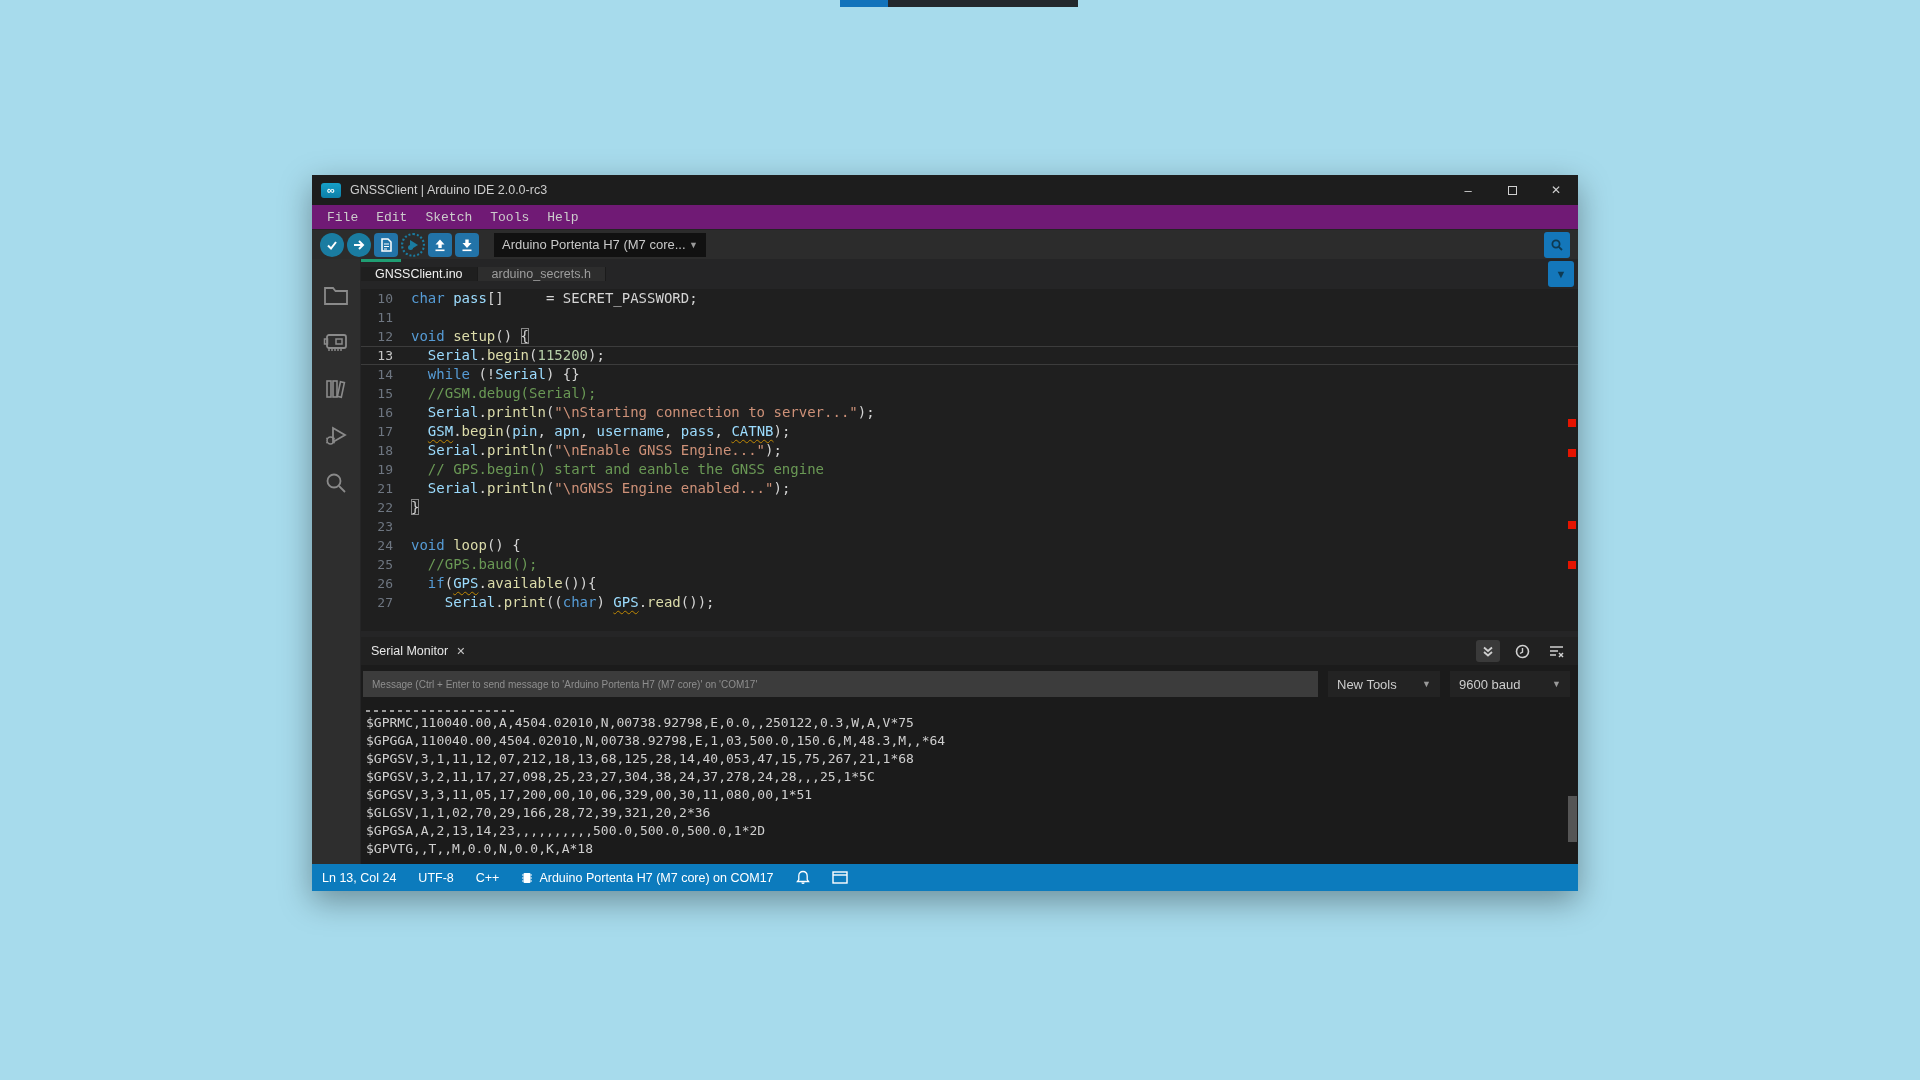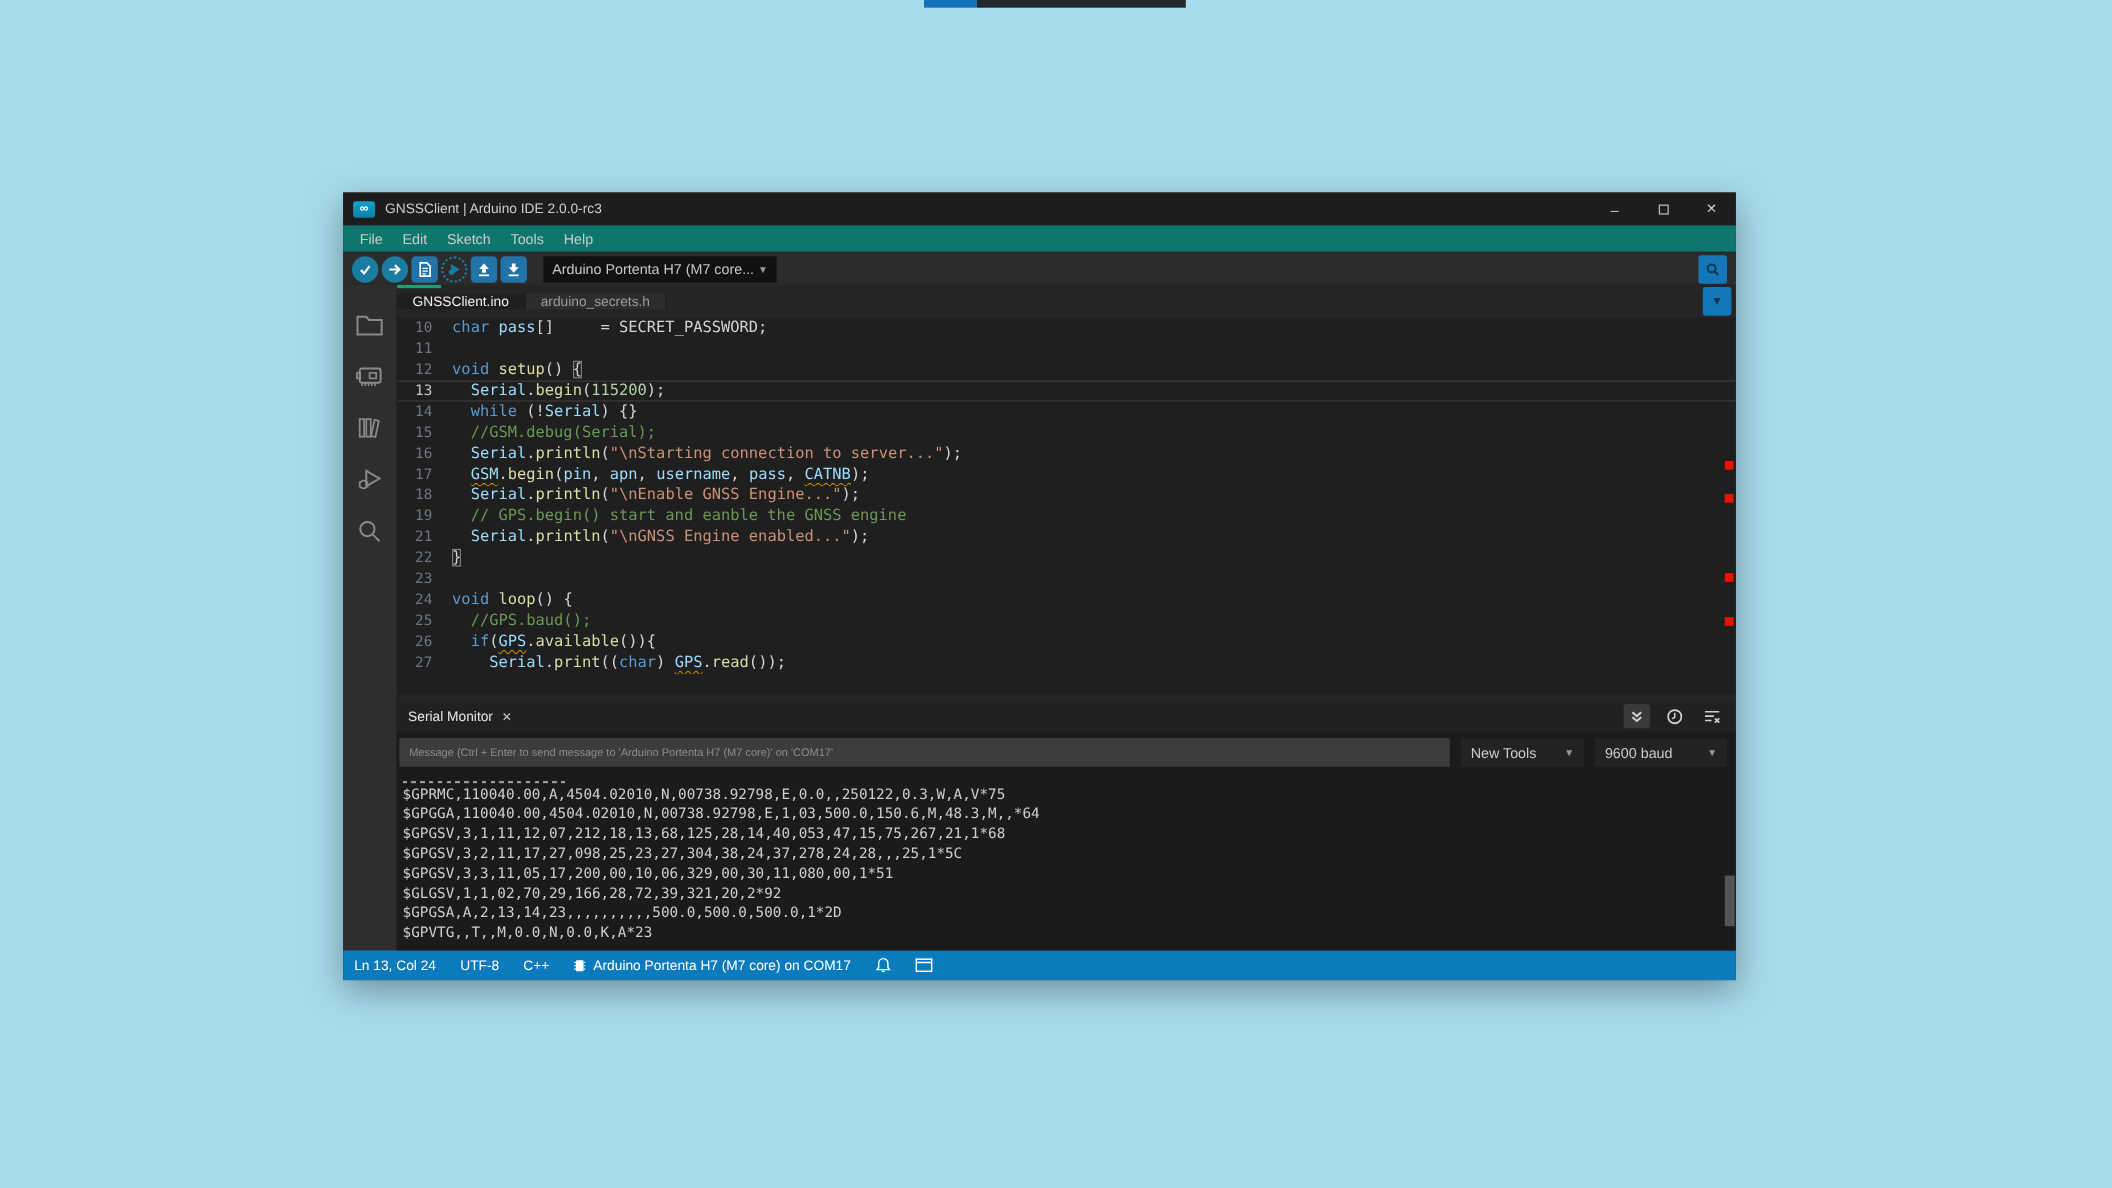--- a/index.html
+++ b/index.html
@@ -22,21 +22,21 @@
               background:linear-gradient(#16a0c8,#0d7fa8); color:#fff; font-weight:bold;
               font-size:11px; line-height:14px; text-align:center; }
   .title-text { font-size:12.5px; color:#cdcdcd; }
   .win-controls { margin-left:auto; display:flex; height:100%; }
   .win-btn { width:44px; height:100%; display:flex; align-items:center; justify-content:center;
              color:#d0d0d0; font-size:13px; }
   .win-btn.close { font-size:12px; }
   .maxi-box { width:9px; height:9px; border:1px solid #d0d0d0; }
 
   
-  .menubar { height:24px; background:#0f766e; display:flex; align-items:center; padding-left:6px; flex:0 0 auto; }
+  .menubar { height:24px; background:#701a75; display:flex; align-items:center; padding-left:6px; flex:0 0 auto;font-family:Liberation Mono, monospace; }
   .menu-item { padding:0 9px; font-size:13px; color:#cccccc; height:100%; display:flex; align-items:center; }
 
   
   .toolbar { height:30px; background:#2c2c2c; border-top:1px solid #242424; display:flex; align-items:center; padding:0 8px; flex:0 0 auto; }
   .tb-btn { width:24px; height:24px; margin-right:3px; display:flex; align-items:center; justify-content:center; }
   .tb-circle { border-radius:50%; background:#1a7ca1; }
   .tb-square { border-radius:4px; background:#2273a8; }
   .tb-outline { border-radius:50%; background:transparent; border:2px dotted #1a7ca1; width:24px; height:24px; }
   .board-select { margin-left:12px; width:212px; height:24px; background:#111111; display:flex;
                   align-items:center; padding:0 8px; font-size:13px; color:#c8c8c8; }
@@ -321,23 +321,23 @@
       <div class="sm-output">
         <div class="serial-clipped">
             <div class="dots"></div>
           </div>
         <div>
             <div class="serial-line">$GPRMC,110040.00,A,4504.02010,N,00738.92798,E,0.0,,250122,0.3,W,A,V*75</div>
             <div class="serial-line">$GPGGA,110040.00,4504.02010,N,00738.92798,E,1,03,500.0,150.6,M,48.3,M,,*64</div>
             <div class="serial-line">$GPGSV,3,1,11,12,07,212,18,13,68,125,28,14,40,053,47,15,75,267,21,1*68</div>
             <div class="serial-line">$GPGSV,3,2,11,17,27,098,25,23,27,304,38,24,37,278,24,28,,,25,1*5C</div>
             <div class="serial-line">$GPGSV,3,3,11,05,17,200,00,10,06,329,00,30,11,080,00,1*51</div>
-            <div class="serial-line">$GLGSV,1,1,02,70,29,166,28,72,39,321,20,2*92</div>
+            <div class="serial-line">$GLGSV,1,1,02,70,29,166,28,72,39,321,20,2*36</div>
             <div class="serial-line">$GPGSA,A,2,13,14,23,,,,,,,,,,500.0,500.0,500.0,1*2D</div>
-            <div class="serial-line">$GPVTG,,T,,M,0.0,N,0.0,K,A*23</div>
+            <div class="serial-line">$GPVTG,,T,,M,0.0,N,0.0,K,A*18</div>
           </div>
         <div class="sm-scrollbar"></div>
       </div>
     </div>
   </div>
 
   <div class="statusbar">
     <div class="sb-item">Ln 13, Col 24</div>
     <div class="sb-item">UTF-8</div>
     <div class="sb-item">C++</div>

